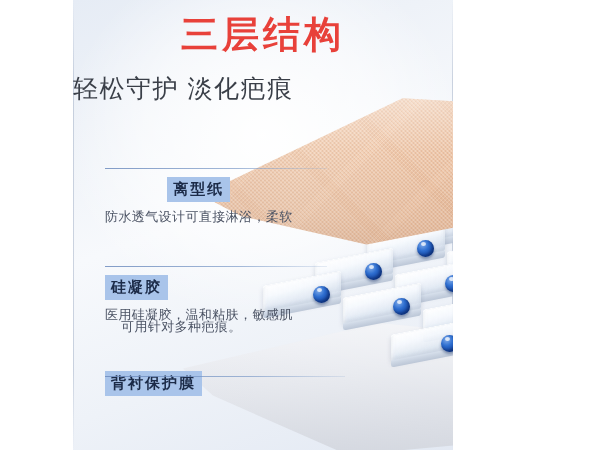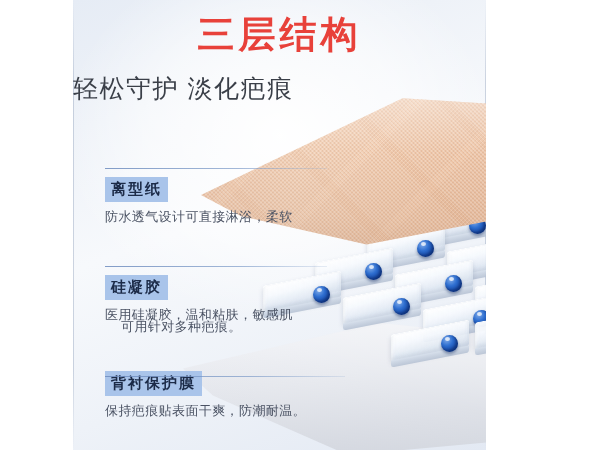--- a/index.html
+++ b/index.html
@@ -9,21 +9,21 @@
     height: 450px;
     overflow: hidden;
     background: #ffffff;
     font-family: "Liberation Sans", "DejaVu Sans", sans-serif;
   }
 
   #poster {
     position: absolute;
     left: 73px;
     top: 0;
-    width: 413px;
+    width: 380px;
     height: 450px;
     overflow: hidden;
     background:
       radial-gradient(ellipse 70% 55% at 50% 30%, rgba(255,255,255,0.97) 0%, rgba(255,255,255,0.55) 45%, rgba(255,255,255,0.0) 75%),
       linear-gradient(160deg, #e6ecf5 0%, #eef2f8 22%, #f7f9fc 45%, #eef2f8 72%, #e3e9f3 100%);
   }
 
   
   .edge-seam {
     position: absolute;
@@ -232,21 +232,21 @@
 
       <div class="gel" style="left:300px; top:36px;"></div>
       <div class="gel" style="left:296px; top:128px;"></div>
 
     </div>
 
     <div class="sheet-top"></div>
     <div class="sheet-top-shade"></div>
   </div>
 
-  <div class="callout" style="left:32px; top:163px;">
+  <div class="callout" style="left:32px; top:163px;text-align:center;">
     <div class="lead-line" style="left:0px; top:5px; width:222px;"></div>
     <div style="margin-top:14px;">
       <span class="chip">离型纸</span>
     </div>
     <div class="desc">
       <span>防水透气设计可直接淋浴，柔软</span>
     </div>
   </div>
 
   <div class="callout" style="left:32px; top:261px;">
@@ -258,18 +258,15 @@
       <span>医用硅凝胶，温和粘肤，敏感肌</span>
       <span class="l2">可用针对多种疤痕。</span>
     </div>
   </div>
 
   <div class="callout" style="left:32px; top:371px;">
     <div class="lead-line" style="left:0px; top:5px; width:240px;"></div>
     <div style="margin-top:0;">
       <span class="chip">背衬保护膜</span>
     </div>
-    <div class="desc">
-      <span>保持疤痕贴表面干爽，防潮耐温。</span>
-    </div>
   </div>
 
 </div>
 
 </body></html>

